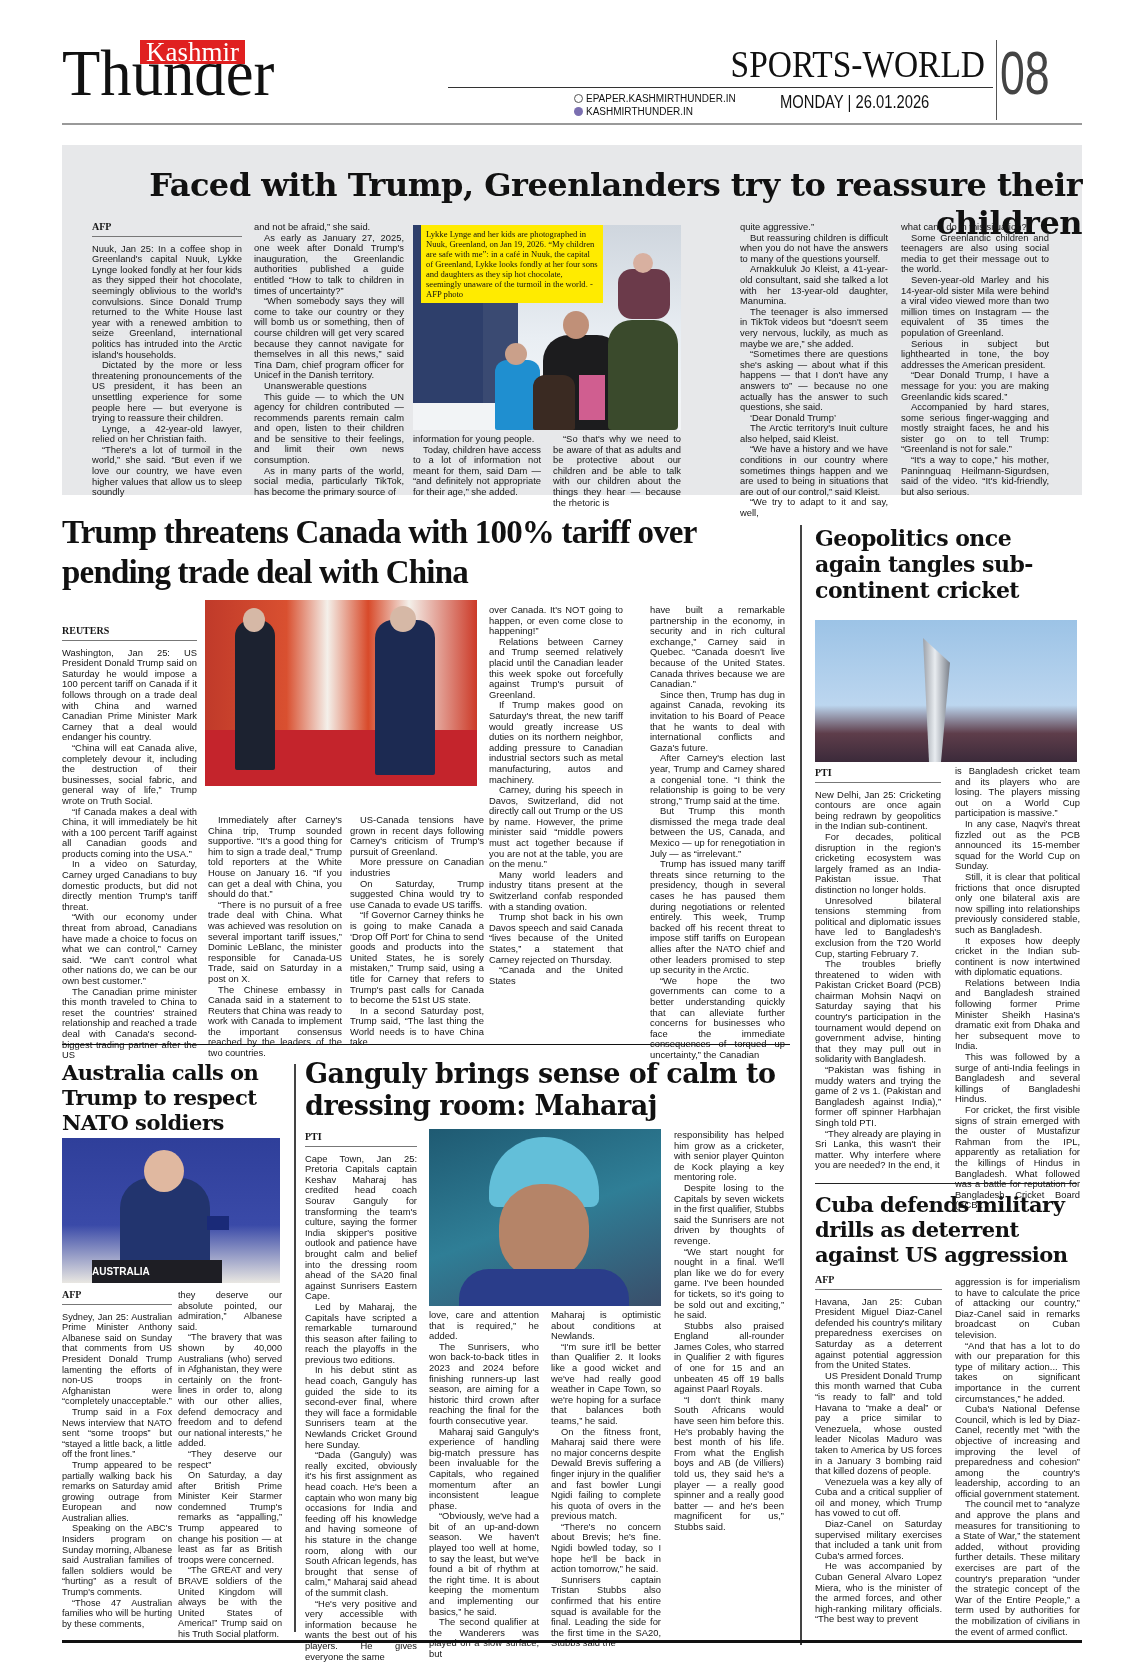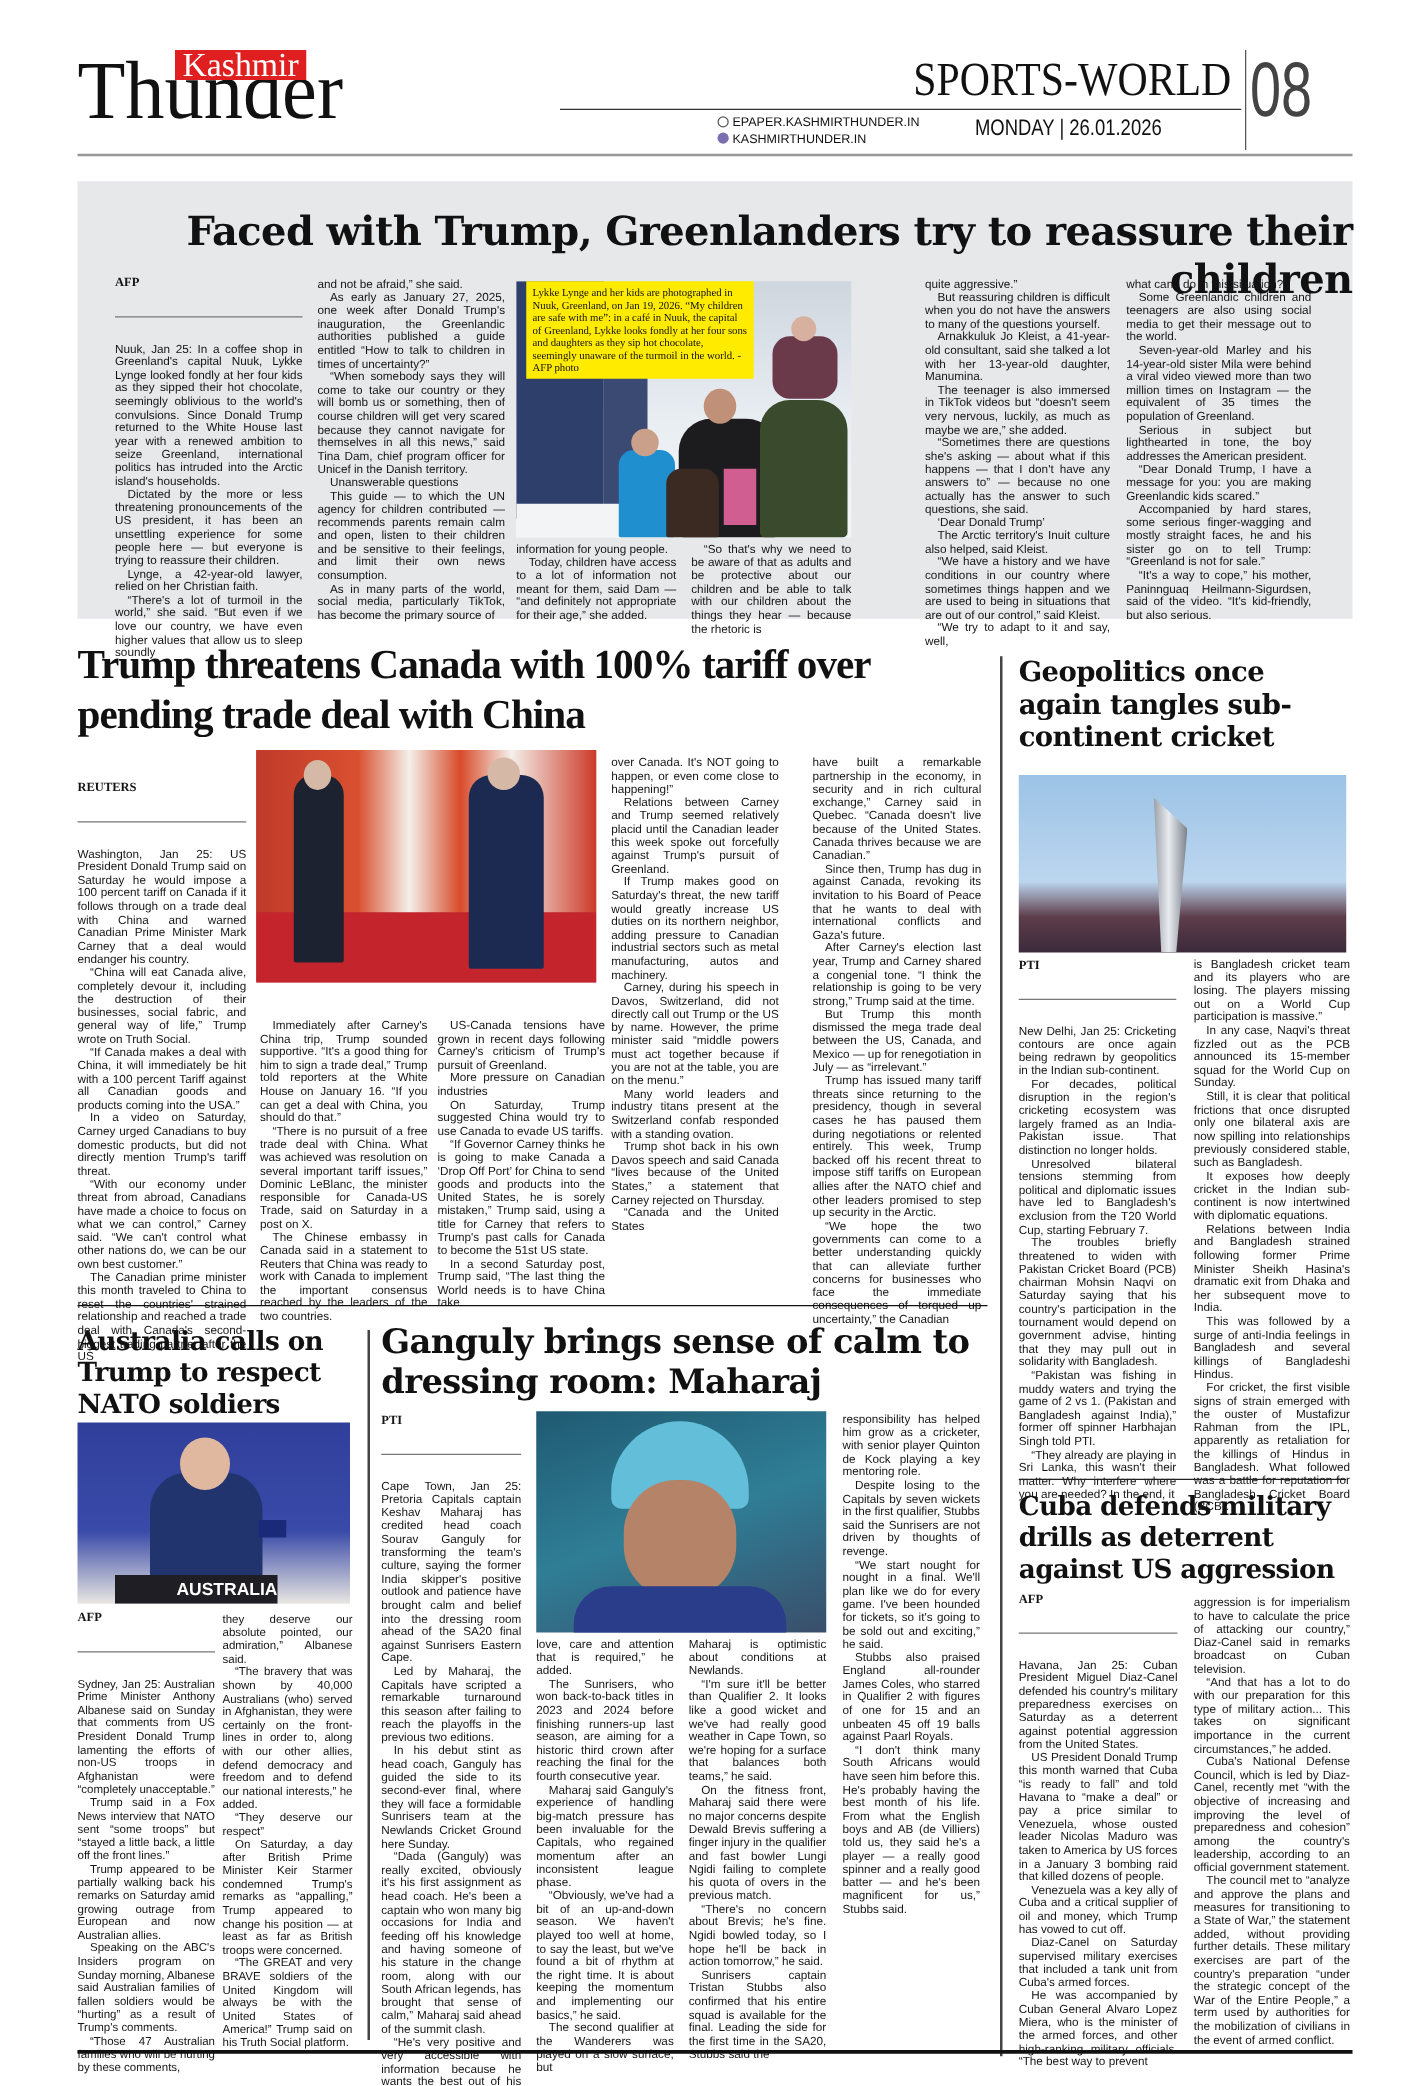--- a/index.html
+++ b/index.html
@@ -1,21 +1,21 @@
 <!DOCTYPE html>
 <html><head>
 <meta charset="utf-8">
 <style>
 *{box-sizing:border-box;margin:0;padding:0}
 body{width:1140px;height:1669px;background:#fff;font-family:"DejaVu Sans",sans-serif;color:#111;position:relative;overflow:hidden}
 .abs{position:absolute}
 .body{font-family:"Liberation Sans","DejaVu Sans",sans-serif;font-size:9.4px;line-height:10.6px;text-align:justify;color:#151515}
 .body p{text-indent:10px}
 .body p.first{text-indent:0}
-.agency{font-family:"Liberation Serif",serif;font-weight:bold;font-size:10px;border-bottom:1px solid #777;padding-bottom:20px;margin-bottom:20px}
+.agency{font-family:"Liberation Serif",serif;font-weight:bold;font-size:10px;border-bottom:1px solid #777;padding-bottom:3px;margin-bottom:7px}
 .hl{font-family:"DejaVu Serif",serif;font-weight:bold;color:#111;letter-spacing:-0.5px}
 
 #logo-kashmir{left:140px;top:40px;background:#e02020;color:#fff;font-family:"Liberation Serif",serif;font-size:27px;padding:0 6px;line-height:24px}
 #logo-thunder{left:62px;top:38px;font-family:"Liberation Serif",serif;font-size:66px;line-height:70px;transform:scaleX(0.95);transform-origin:left}
 #section{left:620px;top:42px;width:365px;text-align:right;font-family:"Liberation Serif",serif;font-size:38px;line-height:44px;transform:scaleX(0.88);transform-origin:right}
 #hdr-rule{left:448px;top:87px;width:545px;height:1px;background:#333}
 #page-no{left:1000px;top:38px;font-family:"Liberation Sans",sans-serif;font-size:62px;line-height:70px;color:#444;transform:scaleX(0.72);transform-origin:left}
 #vsep{left:996px;top:40px;width:1px;height:80px;background:#555}
 #urls{left:574px;top:92px;font-size:10px;line-height:13px;font-family:"Liberation Sans",sans-serif}
 #urls span.ic{display:inline-block;width:9px;height:9px;border-radius:50%;vertical-align:-1px;margin-right:3px}
@@ -202,21 +202,21 @@
   <p>The council met to “analyze and approve the plans and measures for transitioning to a State of War,” the statement added, without providing further details. These military exercises are part of the country's preparation “under the strategic concept of the War of the Entire People,” a term used by authorities for the mobilization of civilians in the event of armed conflict.</p>
 </div>
 
 <div class="abs hrule" style="left:62px;top:1044px;width:728px;background:#111"></div>
 
 <div class="abs hl" style="left:62px;top:1060px;width:230px;font-size:21px;line-height:25px">Australia calls on Trump to respect NATO soldiers</div>
 <div class="abs" style="left:62px;top:1138px;width:218px;height:145px;background:linear-gradient(180deg,#2f3f9a 0%,#3a4aa8 60%,#e9e7e2 100%);overflow:hidden">
   <div class="abs" style="left:58px;top:40px;width:90px;height:85px;background:#22346e;border-radius:30px 30px 2px 2px"></div>
   <div class="abs" style="left:82px;top:12px;width:40px;height:42px;background:#e0b8a0;border-radius:50%"></div>
   <div class="abs" style="left:145px;top:78px;width:22px;height:14px;background:#1a2a78"></div>
-  <div class="abs" style="left:30px;top:122px;width:130px;height:23px;background:#1e1e24;color:#fff;font-family:'Liberation Sans',sans-serif;font-weight:bold;font-size:14px;text-align:right;line-height:23px">AUSTRALIA</div>
+  <div class="abs" style="left:30px;top:122px;width:130px;height:23px;background:#1e1e24;color:#fff;font-family:'Liberation Sans',sans-serif;font-weight:bold;font-size:10px;text-align:left;line-height:23px">AUSTRALIA</div>
 </div>
 <div class="abs body" style="left:62px;top:1290px;width:110px;font-size:9.2px">
   <div class="agency">AFP</div>
   <p class="first">Sydney, Jan 25: Australian Prime Minister Anthony Albanese said on Sunday that comments from US President Donald Trump lamenting the efforts of non-US troops in Afghanistan were “completely unacceptable.”</p>
   <p>Trump said in a Fox News interview that NATO sent “some troops” but “stayed a little back, a little off the front lines.”</p>
   <p>Trump appeared to be partially walking back his remarks on Saturday amid growing outrage from European and now Australian allies.</p>
   <p>Speaking on the ABC's Insiders program on Sunday morning, Albanese said Australian families of fallen soldiers would be “hurting” as a result of Trump's comments.</p>
   <p>“Those 47 Australian families who will be hurting by these comments,</p>
 </div>
 <div class="abs body" style="left:178px;top:1290px;width:104px;font-size:9.2px">

